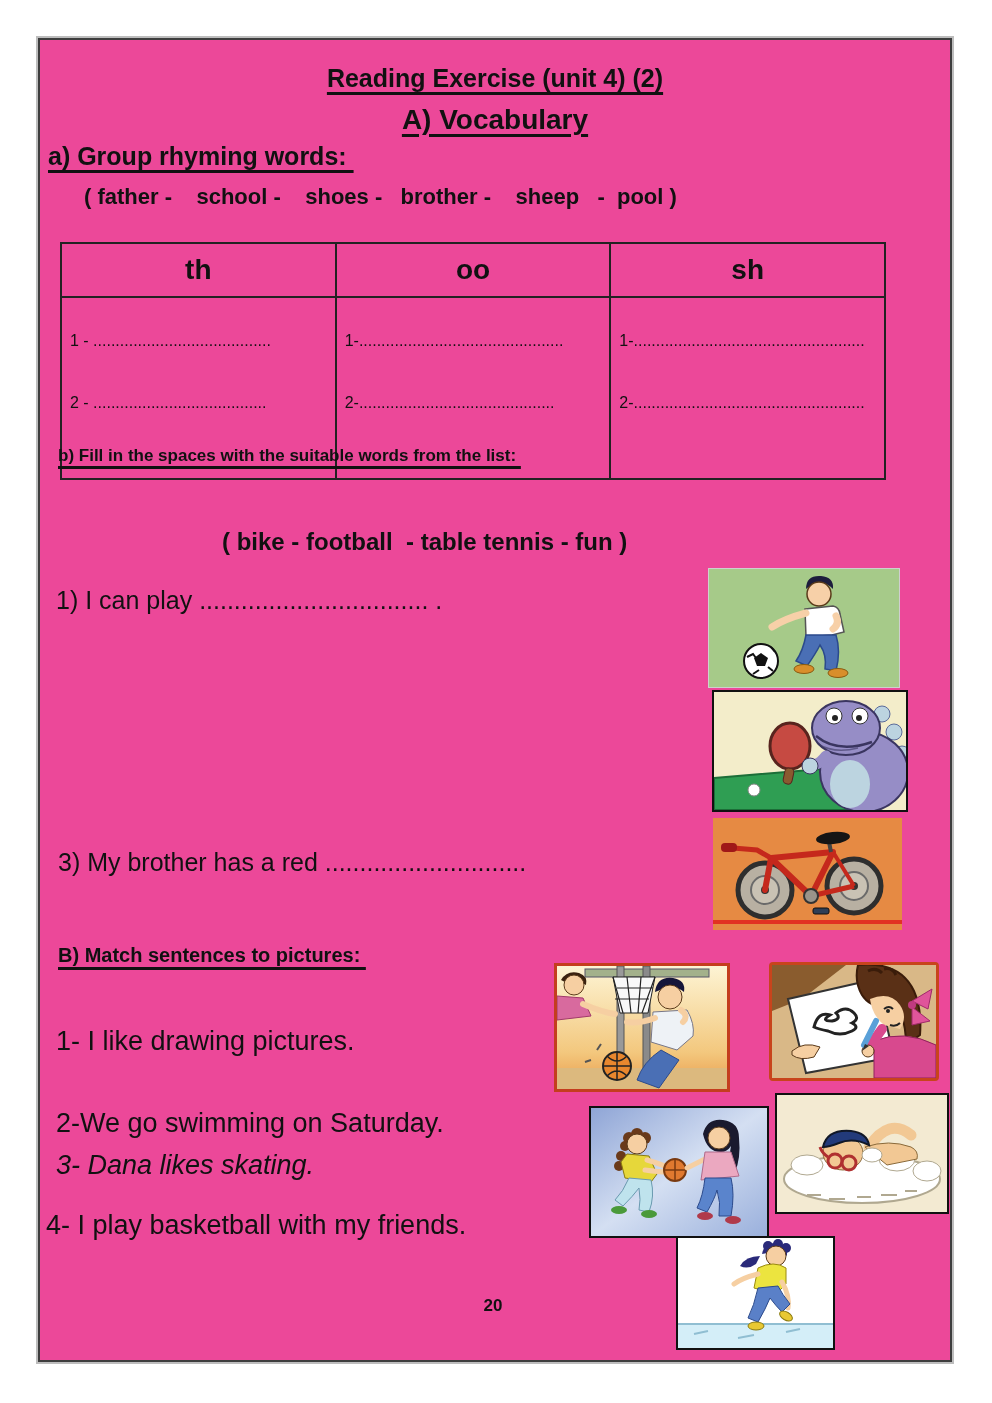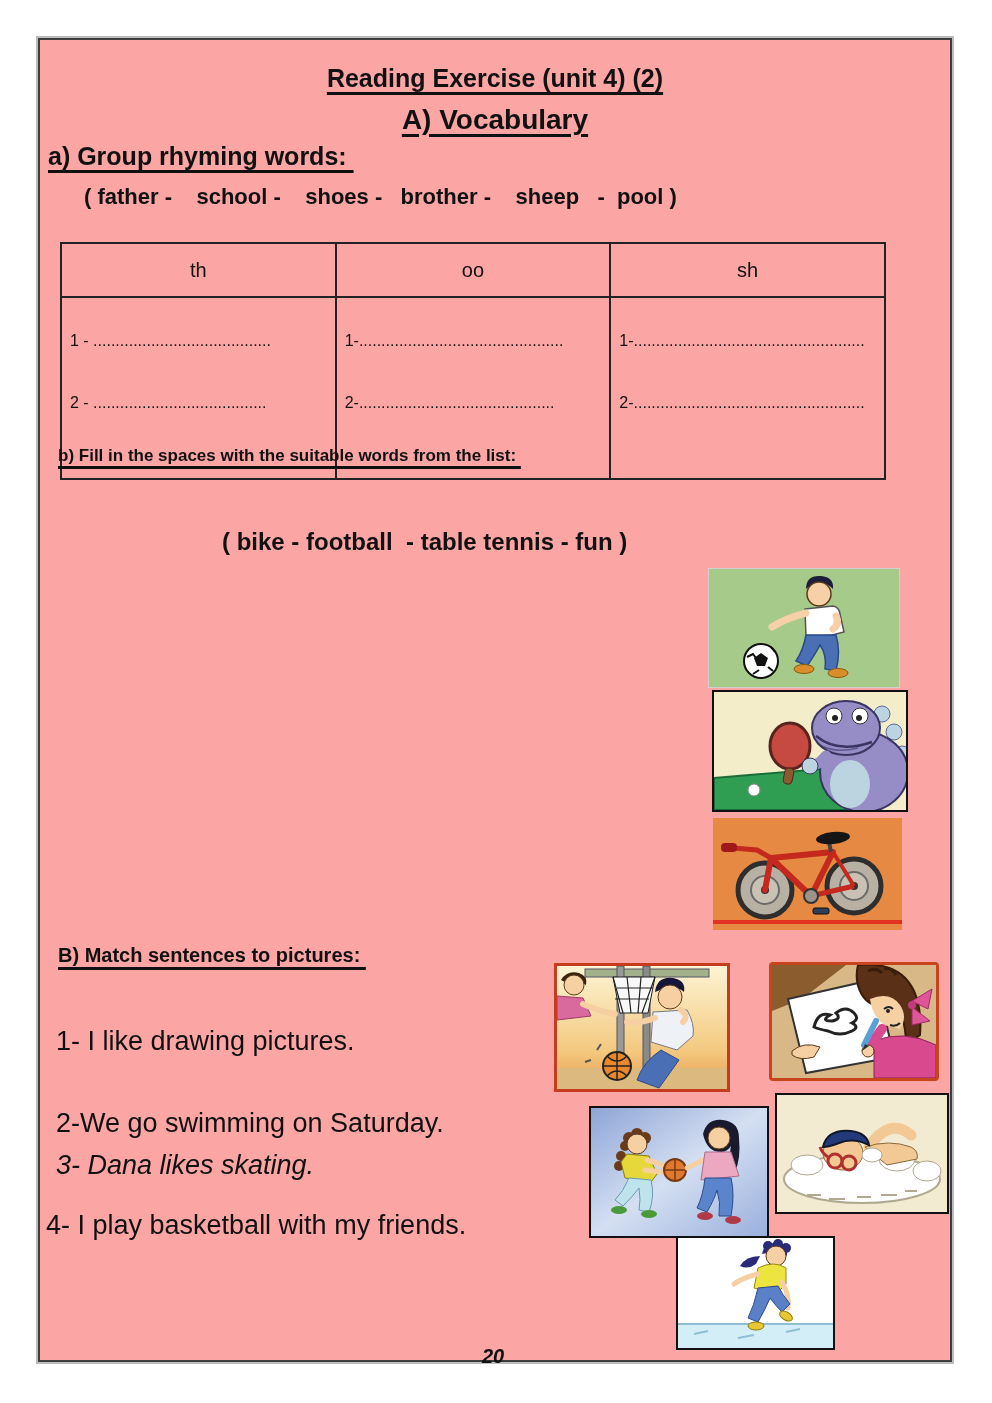--- a/index.html
+++ b/index.html
@@ -1,30 +1,30 @@
 <!DOCTYPE html>
 <html><head>
 <meta charset="utf-8">
 <style>
   html,body{margin:0;padding:0;background:#fff;}
   body{width:992px;height:1403px;position:relative;font-family:"Liberation Sans","DejaVu Sans",sans-serif;color:#111;}
-  #frame{position:absolute;left:38px;top:38px;width:910px;height:1320px;background:#fca5a5;
+  #frame{position:absolute;left:38px;top:38px;width:910px;height:1320px;background:#ec4899;
          border:2px solid #3d3d3d;box-shadow:0 0 0 2px #bdbdbd;}
   .abs{position:absolute;}
   .hd{font-weight:bold;text-decoration:underline;text-decoration-thickness:2.5px;text-underline-offset:5px;white-space:pre;}
   .title{top:24px;left:0;width:100%;text-align:center;font-size:25px;}
   .subtitle{top:64px;left:0;width:100%;text-align:center;font-size:28px;}
   .heading-a{top:102px;left:8px;font-size:25px;}
   .wordbank{font-weight:bold;white-space:pre;}
   .wordbank-a{top:144px;left:44px;font-size:22px;}
   .wordbank-b{top:488px;left:182px;font-size:24px;}
   .heading-b{top:406px;left:18px;font-size:17px;}
   .heading-B{top:904px;left:18px;font-size:20px;text-align:center;}
   table.rhyme{position:absolute;top:202px;left:20px;width:826px;border-collapse:collapse;table-layout:fixed;}
-  table.rhyme th{border:2px solid #222;height:50px;font-size:20px;font-weight:400;text-align:center;vertical-align:middle;}
+  table.rhyme th{border:2px solid #222;height:50px;font-size:28px;font-weight:700;text-align:center;vertical-align:middle;}
   table.rhyme td{border:2px solid #222;height:140px;vertical-align:top;padding:34px 6px 6px 8px;font-size:16px;}
   table.rhyme td .blank{white-space:nowrap;overflow:hidden;}
   table.rhyme td .blank + .blank{margin-top:44px;}
   .fill-item{font-size:25px;white-space:pre;}
   .fi-0{top:546px;left:16px;}
   .fi-1{top:676px;left:18px;}
   .fi-2{top:808px;left:18px;}
   .sentence{font-size:27px;white-space:pre;}
   .s-0{top:986px;left:16px;}
   .s-1{top:1050px;left:16px;margin-top:18px;}
@@ -33,21 +33,21 @@
   .fig{position:absolute;margin:0;padding:0;line-height:0;}
   .fig svg{width:100%;height:100%;display:block;}
   .fig-football{left:668px;top:528px;width:190px;height:118px;border:1px solid #cfcfcf;}
   .fig-tt{left:672px;top:650px;width:192px;height:118px;border:2px solid #111;}
   .fig-bike{left:673px;top:778px;width:189px;height:112px;}
   .fig-basketball{left:514px;top:923px;width:170px;height:123px;border:3px solid #c43d1e;}
   .fig-drawing{left:729px;top:922px;width:164px;height:113px;border:3px solid #c8441c;border-radius:4px;}
   .fig-girls{left:549px;top:1066px;width:176px;height:128px;border:2px solid #111;}
   .fig-swim{left:735px;top:1053px;width:170px;height:117px;border:2px solid #111;}
   .fig-skate{left:636px;top:1196px;width:155px;height:110px;border:2px solid #111;}
-  .page-num{top:1305px;left:418px;width:70px;text-align:center;font-size:20px;font-weight:bold;font-style:italic;}
+  .page-num{top:1256px;left:418px;width:70px;text-align:center;font-size:17px;font-weight:bold;}
 </style>
 </head>
 <body>
 
 <div id="frame">
 
   <div class="abs hd title">Reading Exercise (unit 4) (2)</div>
   <div class="abs hd subtitle">A) Vocabulary</div>
 
   <div class="abs hd heading-a">a) Group rhyming words: </div>
@@ -75,20 +75,22 @@
           <div class="blank">1-....................................................</div>
           <div class="blank">2-....................................................</div>
         </td>
       </tr>
     </tbody>
   </table>
 
   <div class="abs hd heading-b">b) Fill in the spaces with the suitable words from the list: </div>
   <div class="abs wordbank wordbank-b">( bike - football  - table tennis - fun )</div>
 
+  <div class="abs fill-item fi-0">1) I can play ................................. .</div>
+  <div class="abs fill-item fi-2">3) My brother has a red .............................</div>
 
   <figure class="fig fig-football" aria-label="a boy kicking a football">
     <svg viewBox="0 0 190 118" preserveAspectRatio="none">
       <rect width="190" height="118" fill="#a6ca89"></rect>
       <path d="M97 20 q0 -14 15 -13 q13 1 12 13 q-7 -7 -14 -5 q-9 1 -13 5z" fill="#1d1d3d"></path>
       <circle cx="110" cy="25" r="12" fill="#f7d0a8" stroke="#5a3a1a" stroke-width="1.5"></circle>
       <path d="M96 40 l28 -3 q6 1 7 8 l4 18 -12 3 -26 2z" fill="#ffffff" stroke="#555" stroke-width="1.5"></path>
       <path d="M97 44 Q75 50 63 58" stroke="#f7d0a8" stroke-width="7" fill="none" stroke-linecap="round"></path>
       <path d="M127 47 q4 8 -3 13" stroke="#f7d0a8" stroke-width="7" fill="none" stroke-linecap="round"></path>
       <path d="M97 66 q-3 16 -10 26 l11 5 q9 -13 13 -21 q7 10 5 24 l11 2 q5 -20 0 -36z" fill="#4a6fb5" stroke="#2b4a8c" stroke-width="1.5"></path>

